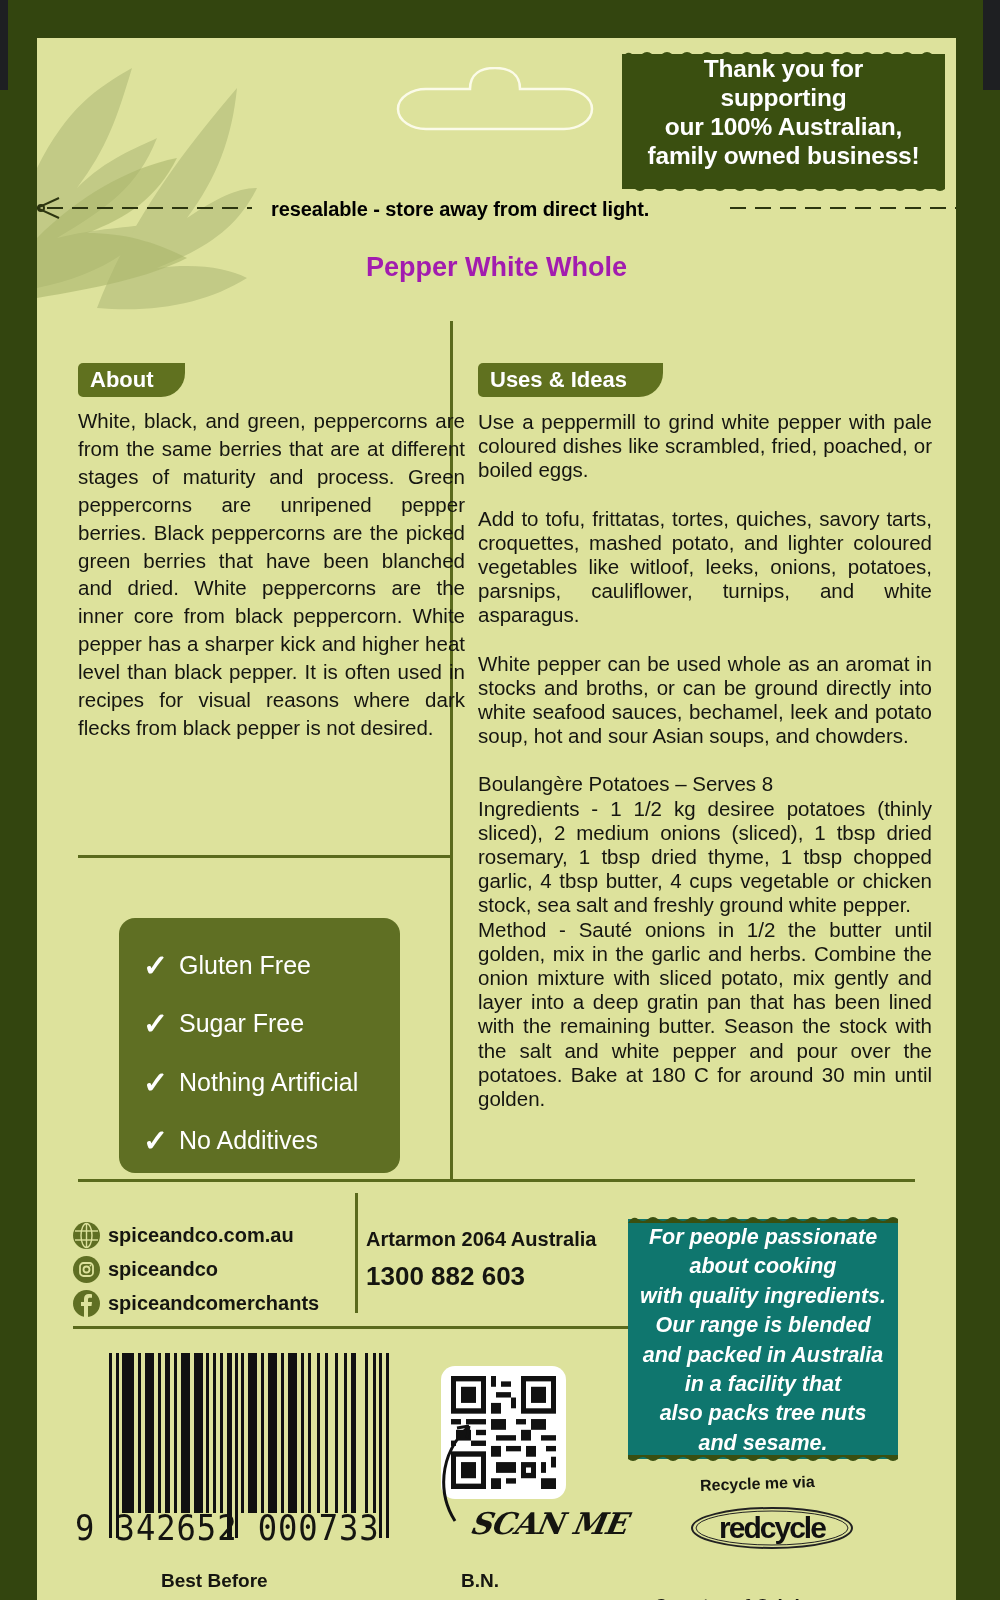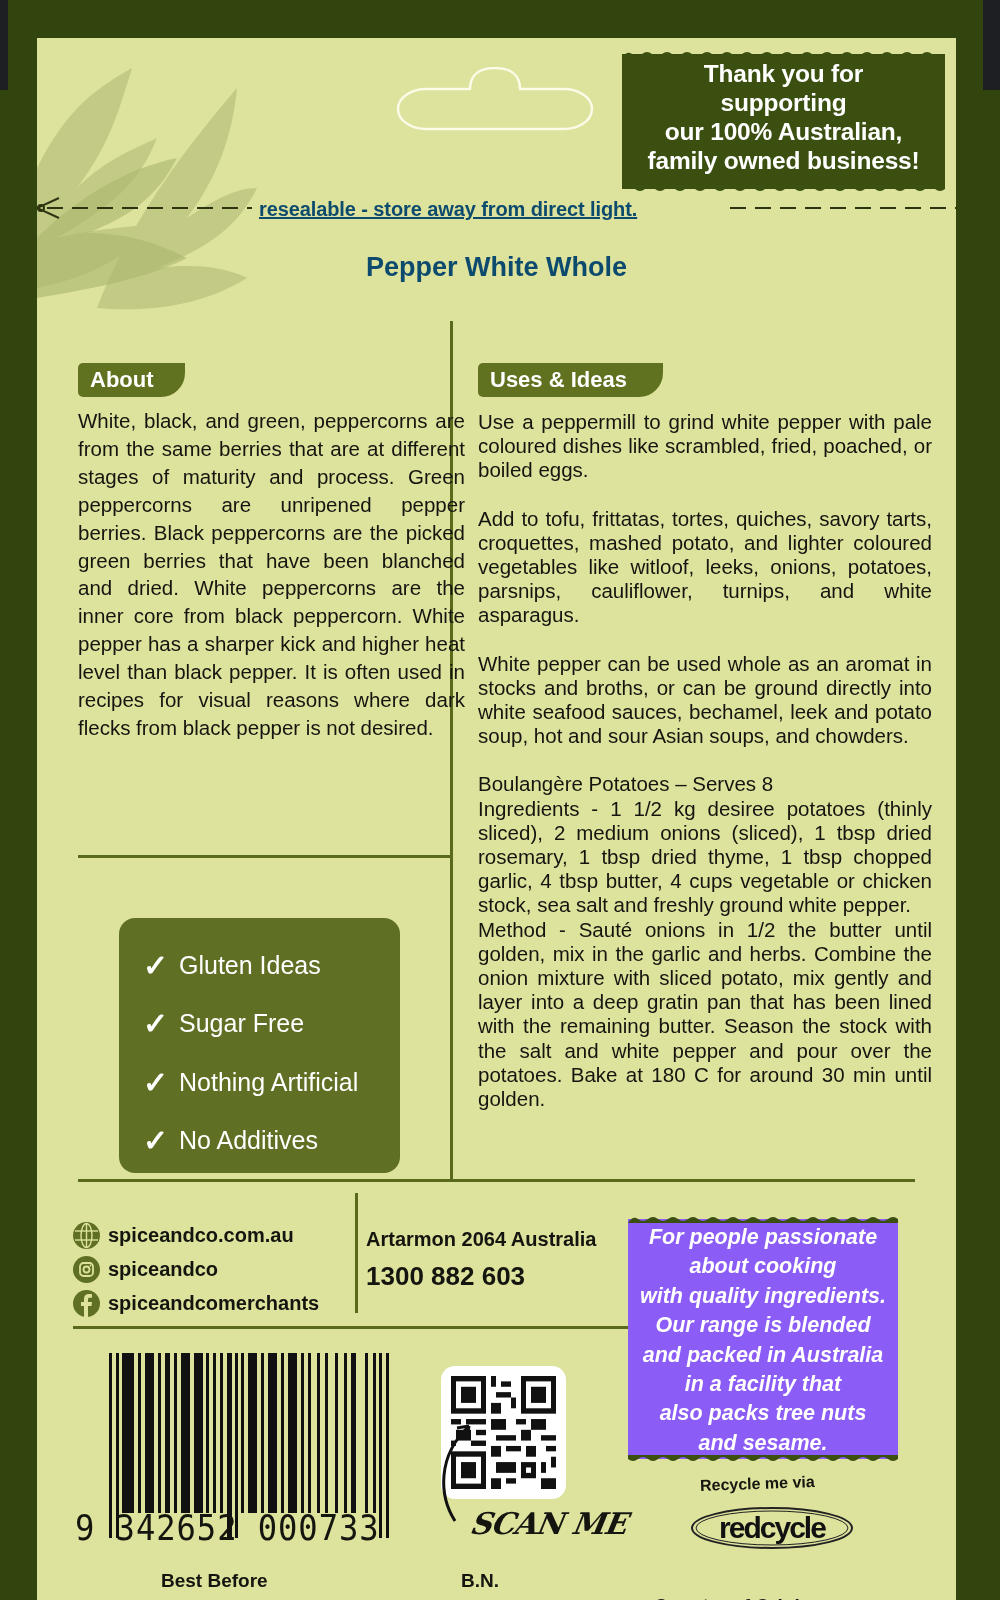--- a/index.html
+++ b/index.html
@@ -5,47 +5,47 @@
   * { box-sizing: border-box; margin: 0; padding: 0; }
   html, body { width: 1000px; height: 1600px; overflow: hidden; }
   body { background: #33450f; position: relative; font-family: "Liberation Sans", sans-serif; color: #151510; }
   .edge-strip { position: absolute; top: 0; height: 90px; background: #1e1f22; }
   .edge-left { left: 0; width: 8px; }
   .edge-right { right: 0; width: 17px; }
   .panel { position: absolute; left: 37px; top: 38px; width: 919px; height: 1562px; background: #dde29c; overflow: hidden; }
   .leaf-art { position: absolute; left: 0; top: 10px; width: 240px; height: 300px; }
   .hang-hole { position: absolute; left: 359px; top: 29px; width: 198px; height: 64px; }
   .thanks-box { position: absolute; left: 585px; top: 16px; width: 323px; height: 135px; background: #3a4f10; color: #fff;
-    text-align: center; font-weight: bold; font-size: 24.5px; line-height: 29px; padding-top: 5px; letter-spacing: -0.2px; }
+    text-align: center; font-weight: bold; font-size: 24.5px; line-height: 29px; letter-spacing: -0.2px; }
   .wavy-top, .wavy-bot { position: absolute; left: 0; width: 100%; height: 8px; }
   .wavy-top { top: -4px; } .wavy-bot { bottom: -4px; }
   .cutline { position: absolute; left: 0; top: 155px; width: 919px; height: 30px; }
-  .cut-text { position: absolute; left: 222px; top: 160px; font-weight: bold; font-size: 20px; color: #0c4a6e; letter-spacing: -0.1px; text-decoration: underline; }
-  .product-title { position: absolute; left: 0; width: 919px; top: 214px; text-align: center; font-weight: bold; font-size: 27px; color: #0c4a6e; }
+  .cut-text { position: absolute; left: 234px; top: 160px; font-weight: bold; font-size: 20px; color: #000000; letter-spacing: -0.1px; }
+  .product-title { position: absolute; left: 0; width: 919px; top: 214px; text-align: center; font-weight: bold; font-size: 27px; color: #a21caf; }
   .section-tab { position: absolute; height: 34px; background: #60711f; color: #fff; font-weight: bold; font-size: 22px; line-height: 34px;
     padding-left: 12px; border-radius: 5px 0 24px 5px; }
   .tab-about { left: 41px; top: 325px; width: 107px; }
   .tab-uses { left: 441px; top: 325px; width: 185px; }
   .vline { position: absolute; background: #5a6a1c; width: 3px; }
   .hline { position: absolute; background: #5a6a1c; height: 3px; }
   .about-text { position: absolute; left: 41px; top: 369px; width: 387px; font-size: 20.5px; line-height: 27.9px; text-align: justify; letter-spacing: 0; }
   .uses-text { position: absolute; left: 441px; top: 372px; width: 454px; font-size: 20.5px; line-height: 24.2px; text-align: justify; }
   .uses-text p { margin-bottom: 24px; }
   .uses-text p.tight { margin-bottom: 0; }
   .uses-text .nojust { text-align: left; }
   .claims-box { position: absolute; left: 82px; top: 880px; width: 281px; height: 255px; background: #5f6f23; border-radius: 16px; color: #fff; padding-top: 18px; }
   .claim { display: flex; align-items: center; height: 58.5px; padding-left: 24px; font-size: 25px; }
   .check { font-size: 30px; width: 36px; font-weight: bold; }
   .contact { position: absolute; left: 36px; top: 1180px; }
   .contact-row { display: flex; align-items: center; height: 34px; font-weight: bold; font-size: 20px; }
   .contact-icon { width: 27px; height: 27px; border-radius: 50%; background: #5f6f23; margin-right: 8px; display: flex; align-items: center; justify-content: center; }
   .address { position: absolute; left: 329px; top: 1184px; font-weight: bold; }
   .addr-line { font-size: 20px; height: 34px; line-height: 34px; }
   .phone { font-size: 26px; height: 40px; line-height: 40px; }
-  .tagline-box { position: absolute; left: 591px; top: 1181px; width: 270px; height: 240px; background: #8b5cf6; color: #fff;
+  .tagline-box { position: absolute; left: 591px; top: 1181px; width: 270px; height: 240px; background: #0f766e; color: #fff;
     text-align: center; font-style: italic; font-weight: bold; font-size: 21.5px; line-height: 29.4px; padding-top: 4px; }
   .barcode { position: absolute; left: 70px; top: 1315px; width: 310px; height: 200px; }
   .barcode-digits { position: absolute; left: 38px; top: 1470px; font-family: "DejaVu Sans Mono", monospace; font-size: 35px; letter-spacing: 1px; transform: scaleX(0.92); transform-origin: left; }
   .qr-box { position: absolute; left: 404px; top: 1328px; width: 125px; height: 133px; background: #fff; border-radius: 14px; padding: 10px; }
   .scan-arrow { position: absolute; left: 402px; top: 1378px; width: 40px; height: 110px; }
   .scan-text { position: absolute; left: 436px; top: 1468px; font-family: "DejaVu Serif", serif; font-style: italic; font-weight: bold; font-size: 30px; transform: skewX(-12deg); letter-spacing: -1px; }
   .recycle-label { position: absolute; left: 663px; top: 1437px; font-weight: bold; font-size: 16px; transform: rotate(-2deg); }
   .redcycle { position: absolute; left: 650px; top: 1462px; width: 170px; height: 60px; }
   .foot-label { position: absolute; top: 1532px; font-weight: bold; font-size: 19px; }
 </style>
@@ -113,21 +113,21 @@
     <p>Add to tofu, frittatas, tortes, quiches, savory tarts, croquettes, mashed potato, and lighter coloured vegetables like witloof, leeks, onions, potatoes, parsnips, cauliflower, turnips, and white asparagus.</p>
     <p>White pepper can be used whole as an aromat in stocks and broths, or can be ground directly into white seafood sauces, bechamel, leek and potato soup, hot and sour Asian soups, and chowders.</p>
     <p class="tight nojust">Boulangère Potatoes – Serves 8</p>
     <p class="tight">Ingredients - 1 1/2 kg desiree potatoes (thinly sliced), 2 medium onions (sliced), 1 tbsp dried rosemary, 1 tbsp dried thyme, 1 tbsp chopped garlic, 4 tbsp butter, 4 cups vegetable or chicken stock, sea salt and freshly ground white pepper.</p>
     <p class="tight">Method - Sauté onions in 1/2 the butter until golden, mix in the garlic and herbs. Combine the onion mixture with sliced potato, mix gently and layer into a deep gratin pan that has been lined with the remaining butter. Season the stock with the salt and white pepper and pour over the potatoes. Bake at 180 C for around 30 min until golden.</p>
   </div>
 
   <div class="claims-box">
     <div class="claim">
         <span class="check">✓</span>
-        <span>Gluten Ideas</span>
+        <span>Gluten Free</span>
       </div>
     <div class="claim">
         <span class="check">✓</span>
         <span>Sugar Free</span>
       </div>
     <div class="claim">
         <span class="check">✓</span>
         <span>Nothing Artificial</span>
       </div>
     <div class="claim">

